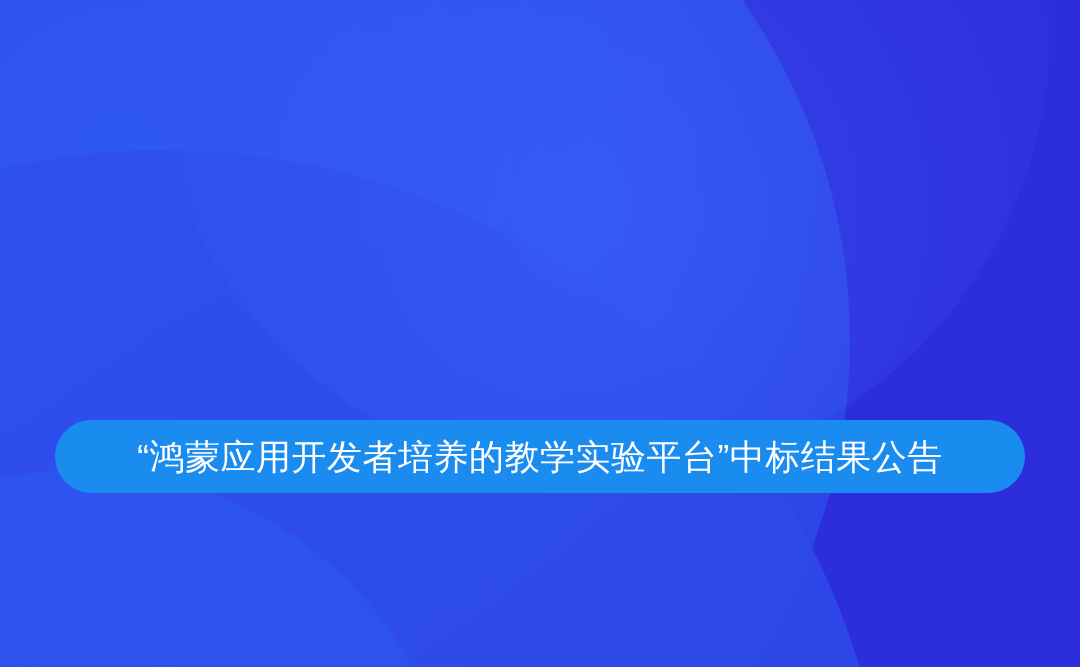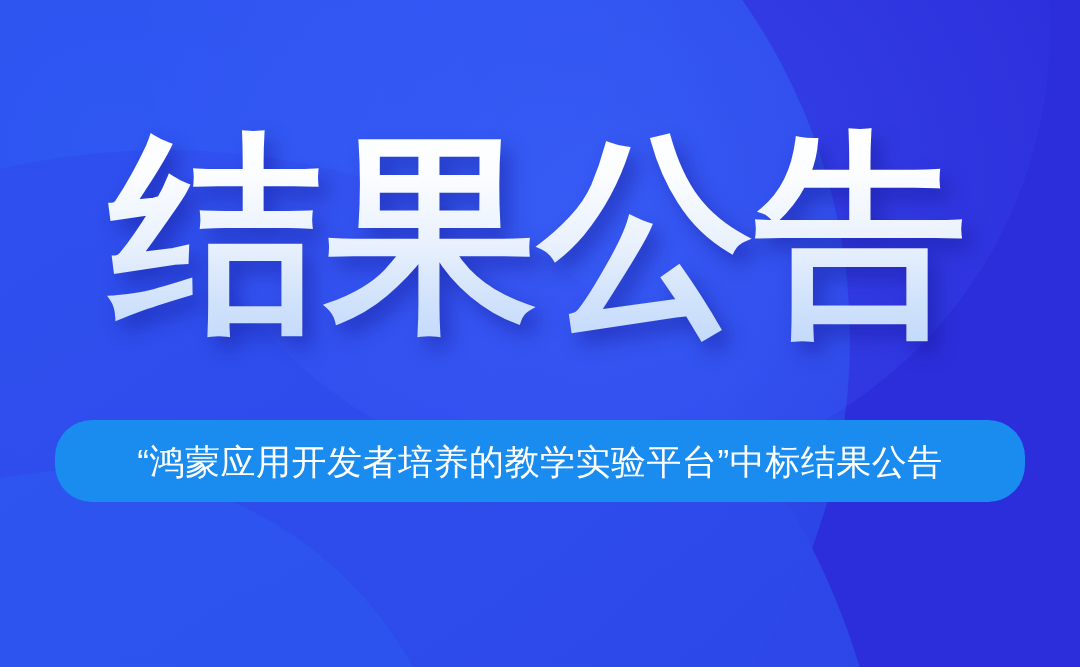--- a/index.html
+++ b/index.html
@@ -111,21 +111,21 @@
     left: 0;
     right: 0;
     top: 420px;
     display: flex;
     justify-content: center;
     z-index: 3;
   }
   .pill {
     box-sizing: border-box;
     width: 970px;
-    height: 82px;
+    height: 73px;
     border-radius: 37px;
     background: #1a8cf0;
     display: flex;
     align-items: center;
     justify-content: center;
     padding: 4px 26px;
   }
   .pill-text {
     color: #ffffff;
     font-size: 35px;
@@ -140,23 +140,20 @@
 
 <div id="poster">
 
   <div class="bg-layer">
     <div class="bg-circle-main"></div>
     <div class="bg-circle-lower"></div>
     <div class="bg-wedge"></div>
     <div class="bg-sheen"></div>
   </div>
 
-  <div class="headline-wrap">
-    <h1 class="headline">结果公告</h1>
-  </div>
 
   <div class="pill-wrap">
     <div class="pill">
       <span class="pill-text">“鸿蒙应用开发者培养的教学实验平台”中标结果公告</span>
     </div>
   </div>
 
 </div>
 
 </body></html>

